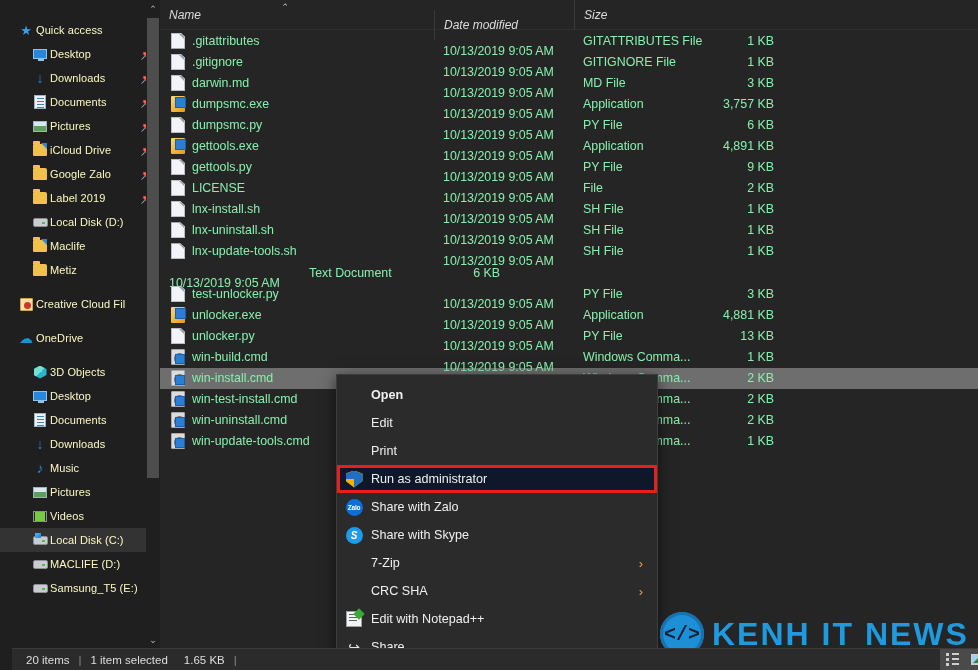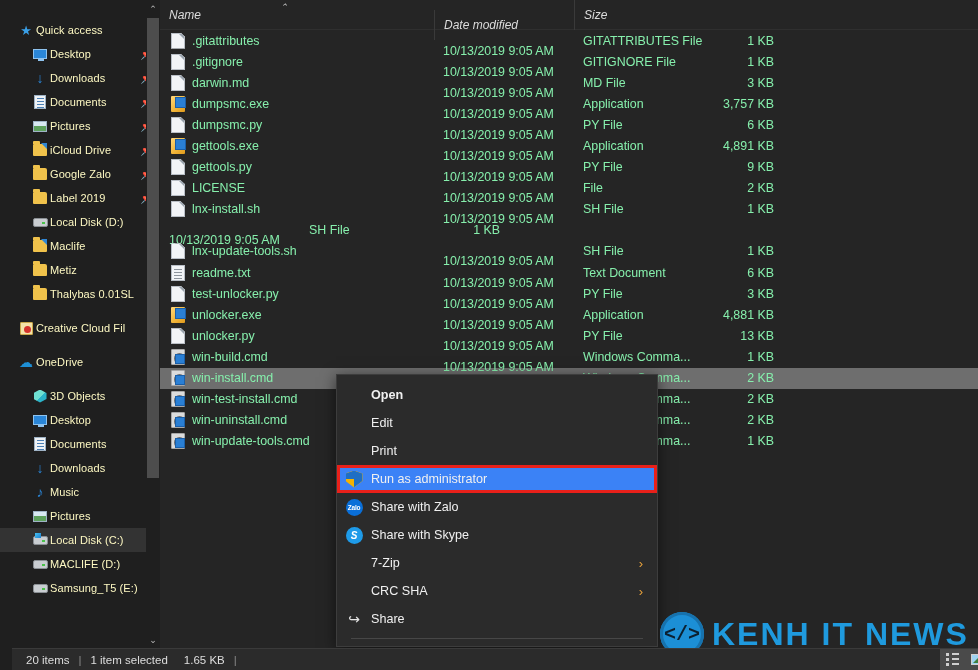--- a/index.html
+++ b/index.html
@@ -130,21 +130,21 @@
     color: #f0f0f0; font-size: 12.6px; cursor: default; position: relative;
   }
   .mi .mico {
     width: 34px; min-width: 34px; display: flex;
     align-items: center; justify-content: center;
   }
   .mi .mlbl { flex: 1; }
   .mi.bold .mlbl { font-weight: bold; }
   .mi .chev { color: #e8a23c; font-size: 13px; padding-right: 14px; }
   .mi.hl {
-    background: #3b82f6; outline: 3px solid #e8201a; outline-offset: -3px;
+    background: #0f172a; outline: 3px solid #e8201a; outline-offset: -3px;
   }
   .msep { height: 1px; background: #474747; margin: 5px 14px 5px 14px; }
 
   
   .shield {
     width: 17px; height: 17px; position: relative;
     background: #f5b301;
     clip-path: polygon(50% 0, 100% 18%, 100% 62%, 50% 100%, 0 62%, 0 18%);
   }
   .shield::after {
@@ -375,26 +375,20 @@
             <span class="ic-folder lnk"></span>
           </span>
           <span class="lbl">Maclife</span>
         </div>
         <div class="nav-row ind-1">
           <span class="ico">
             <span class="ic-folder"></span>
           </span>
           <span class="lbl">Metiz</span>
         </div>
-        <div class="nav-row ind-1">
-          <span class="ico">
-            <span class="ic-folder"></span>
-          </span>
-          <span class="lbl">Thalybas 0.01SL</span>
-        </div>
         <div class="gap"></div>
         <div class="nav-row ind-0">
           <span class="ico">
             <span class="ic-cc"></span>
           </span>
           <span class="lbl">Creative Cloud Fil</span>
         </div>
         <div class="gap"></div>
         <div class="nav-row ind-0">
           <span class="ico">
@@ -431,20 +425,26 @@
           <span class="ico">
             <span class="ic-music">♪</span>
           </span>
           <span class="lbl">Music</span>
         </div>
         <div class="nav-row ind-1">
           <span class="ico">
             <span class="ic-pic"></span>
           </span>
           <span class="lbl">Pictures</span>
+        </div>
+        <div class="nav-row ind-1">
+          <span class="ico">
+            <span class="ic-video"></span>
+          </span>
+          <span class="lbl">Videos</span>
         </div>
         <div class="nav-row ind-1 sel">
           <span class="ico">
             <span class="ic-drive win"></span>
           </span>
           <span class="lbl">Local Disk (C:)</span>
         </div>
         <div class="nav-row ind-1">
           <span class="ico">
             <span class="ic-drive"></span>
@@ -557,38 +557,38 @@
         <div class="frow">
           <span class="cell fname c-name">
             <span class="fi fi-doc"></span>
             <span>lnx-install.sh</span>
           </span>
           <span class="cell c-date">10/13/2019 9:05 AM</span>
           <span class="cell c-type">SH File</span>
           <span class="cell r c-size">1 KB</span>
         </div>
         <div class="frow">
+          <span class="cell fname c-name">
+            <span class="fi fi-doc"></span>
+            <span>lnx-uninstall.sh</span>
+          </span>
           <span class="cell c-date">10/13/2019 9:05 AM</span>
           <span class="cell c-type">SH File</span>
           <span class="cell r c-size">1 KB</span>
         </div>
         <div class="frow">
           <span class="cell fname c-name">
             <span class="fi fi-doc"></span>
             <span>lnx-update-tools.sh</span>
           </span>
           <span class="cell c-date">10/13/2019 9:05 AM</span>
           <span class="cell c-type">SH File</span>
           <span class="cell r c-size">1 KB</span>
         </div>
         <div class="frow">
-          <span class="cell fname c-name">
-            <span class="fi fi-txt"></span>
-            <span>readme.txt</span>
-          </span>
           <span class="cell c-date">10/13/2019 9:05 AM</span>
           <span class="cell c-type">Text Document</span>
           <span class="cell r c-size">6 KB</span>
         </div>
         <div class="frow">
           <span class="cell fname c-name">
             <span class="fi fi-doc"></span>
             <span>test-unlocker.py</span>
           </span>
           <span class="cell c-date">10/13/2019 9:05 AM</span>
@@ -695,20 +695,26 @@
         </div>
         <div class="mi">
           <span class="mico"></span>
           <span class="mlbl">7-Zip</span>
           <span class="chev">›</span>
         </div>
         <div class="mi">
           <span class="mico"></span>
           <span class="mlbl">CRC SHA</span>
           <span class="chev">›</span>
+        </div>
+        <div class="mi">
+          <span class="mico">
+            <span class="npp"></span>
+          </span>
+          <span class="mlbl">Edit with Notepad++</span>
         </div>
         <div class="mi">
           <span class="mico">
             <span class="sharrow">↪</span>
           </span>
           <span class="mlbl">Share</span>
         </div>
         <div class="msep"></div>
       </div>
   </div>

